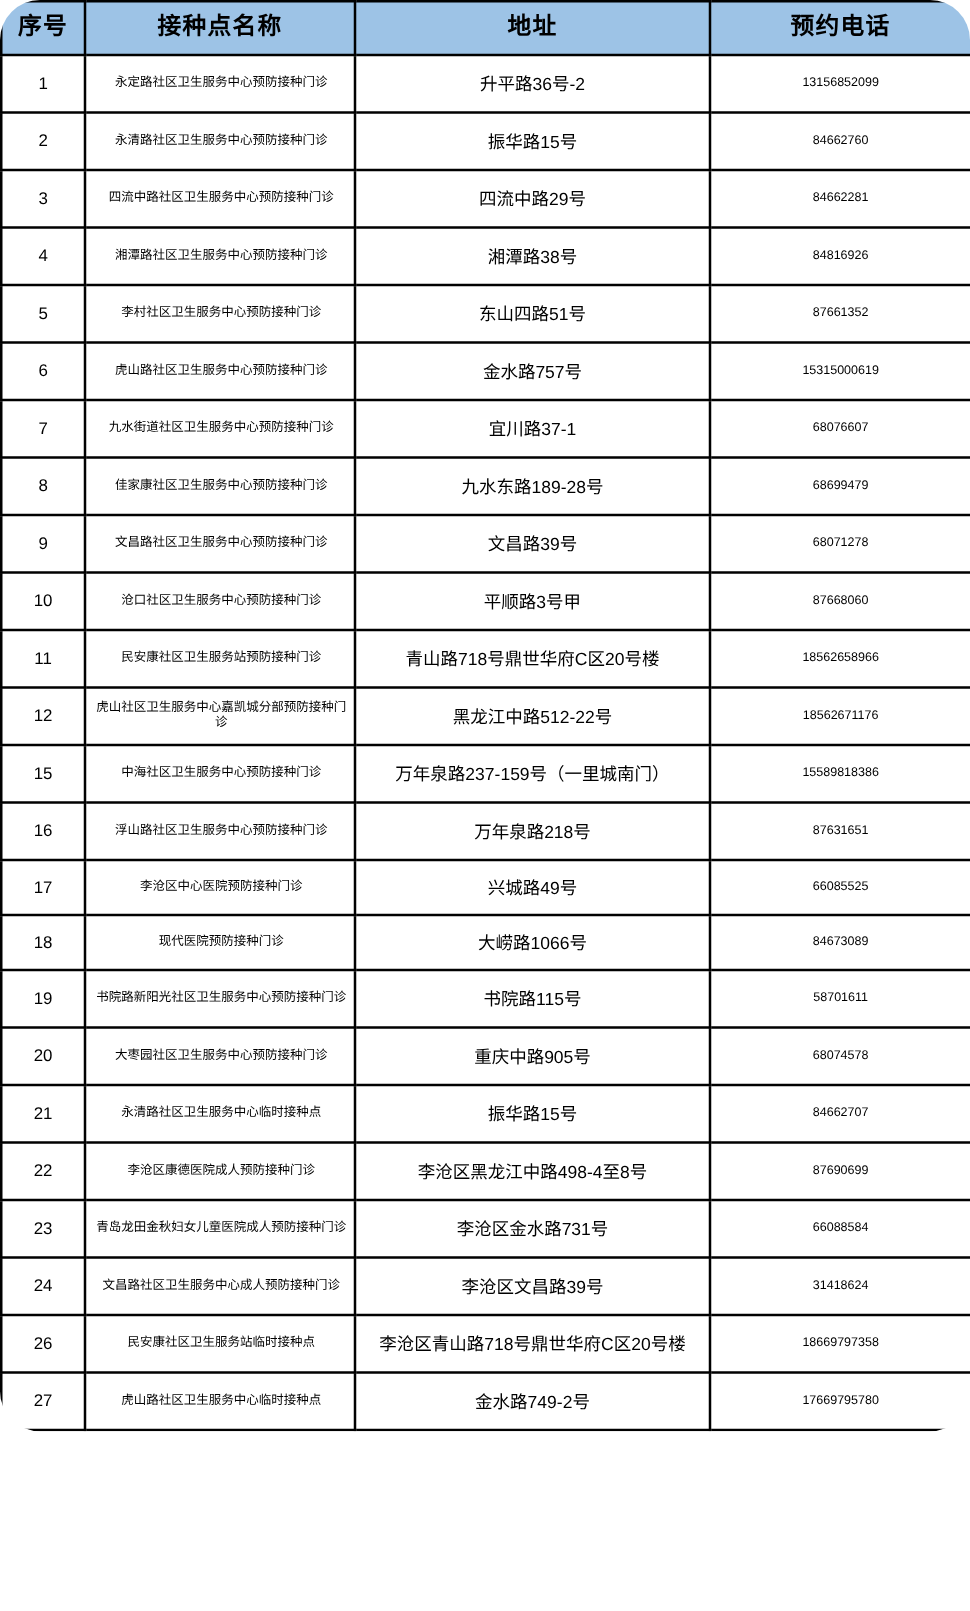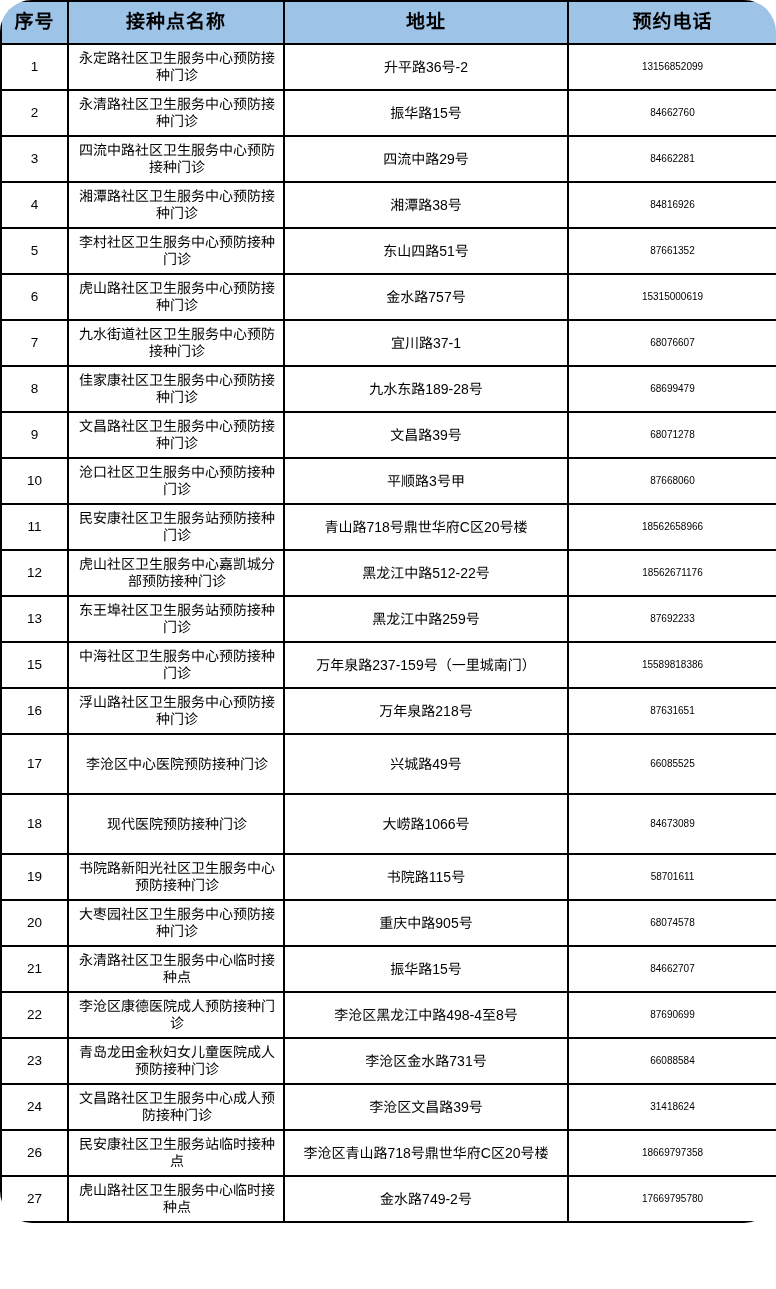--- a/index.html
+++ b/index.html
@@ -62,31 +62,31 @@
   }
 
   
   table.vax-table tbody td.cell-index {
     font-size: 13.5px;
   }
   table.vax-table tbody td.cell-phone {
     font-size: 10px;
   }
   table.vax-table tbody td.cell-name {
-    font-size: 14px;
+    font-size: 10px;
     padding-left: 4px;
     padding-right: 2px;
   }
   table.vax-table tbody td.cell-address {
     font-size: 14px;
   }
 
   
   table.vax-table tbody tr.row-single td {
-    height: 60px;
+    height: 44px;
   }
 </style>
 </head>
 <body>
 
 <div class="sheet">
   <table class="vax-table">
     <colgroup>
       <col class="c-index">
       <col class="c-name">
@@ -168,26 +168,20 @@
           <td class="cell-address">青山路718号鼎世华府C区20号楼</td>
           <td class="cell-phone">18562658966</td>
         </tr>
         <tr>
           <td class="cell-index">12</td>
           <td class="cell-name">虎山社区卫生服务中心嘉凯城分部预防接种门诊</td>
           <td class="cell-address">黑龙江中路512-22号</td>
           <td class="cell-phone">18562671176</td>
         </tr>
         <tr>
-          <td class="cell-index">13</td>
-          <td class="cell-name">东王埠社区卫生服务站预防接种门诊</td>
-          <td class="cell-address">黑龙江中路259号</td>
-          <td class="cell-phone">87692233</td>
-        </tr>
-        <tr>
           <td class="cell-index">15</td>
           <td class="cell-name">中海社区卫生服务中心预防接种门诊</td>
           <td class="cell-address">万年泉路237-159号（一里城南门）</td>
           <td class="cell-phone">15589818386</td>
         </tr>
         <tr>
           <td class="cell-index">16</td>
           <td class="cell-name">浮山路社区卫生服务中心预防接种门诊</td>
           <td class="cell-address">万年泉路218号</td>
           <td class="cell-phone">87631651</td>

